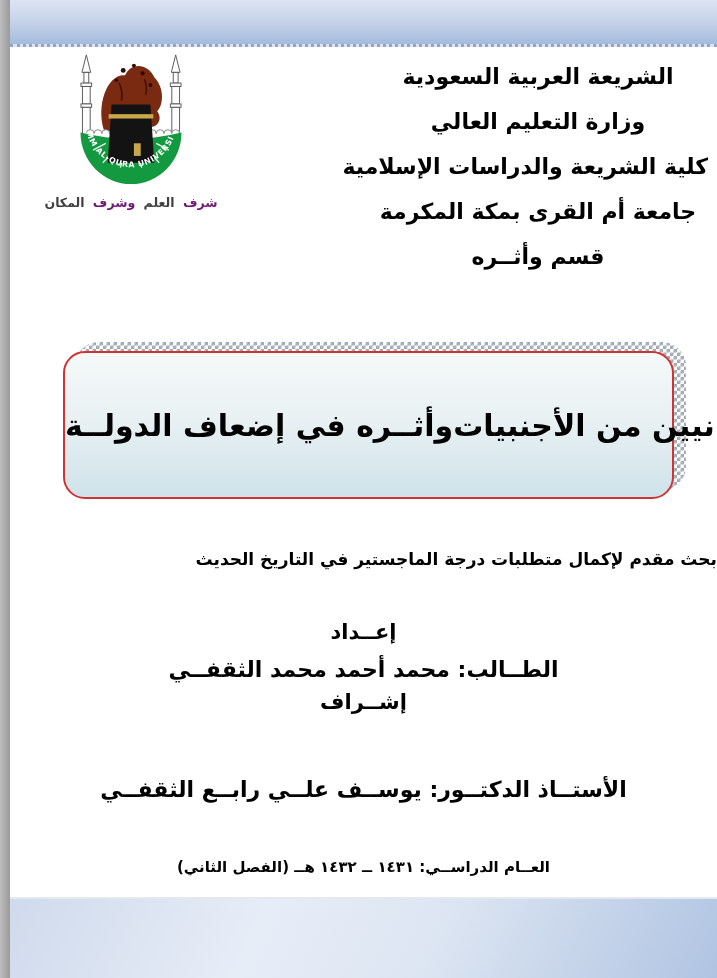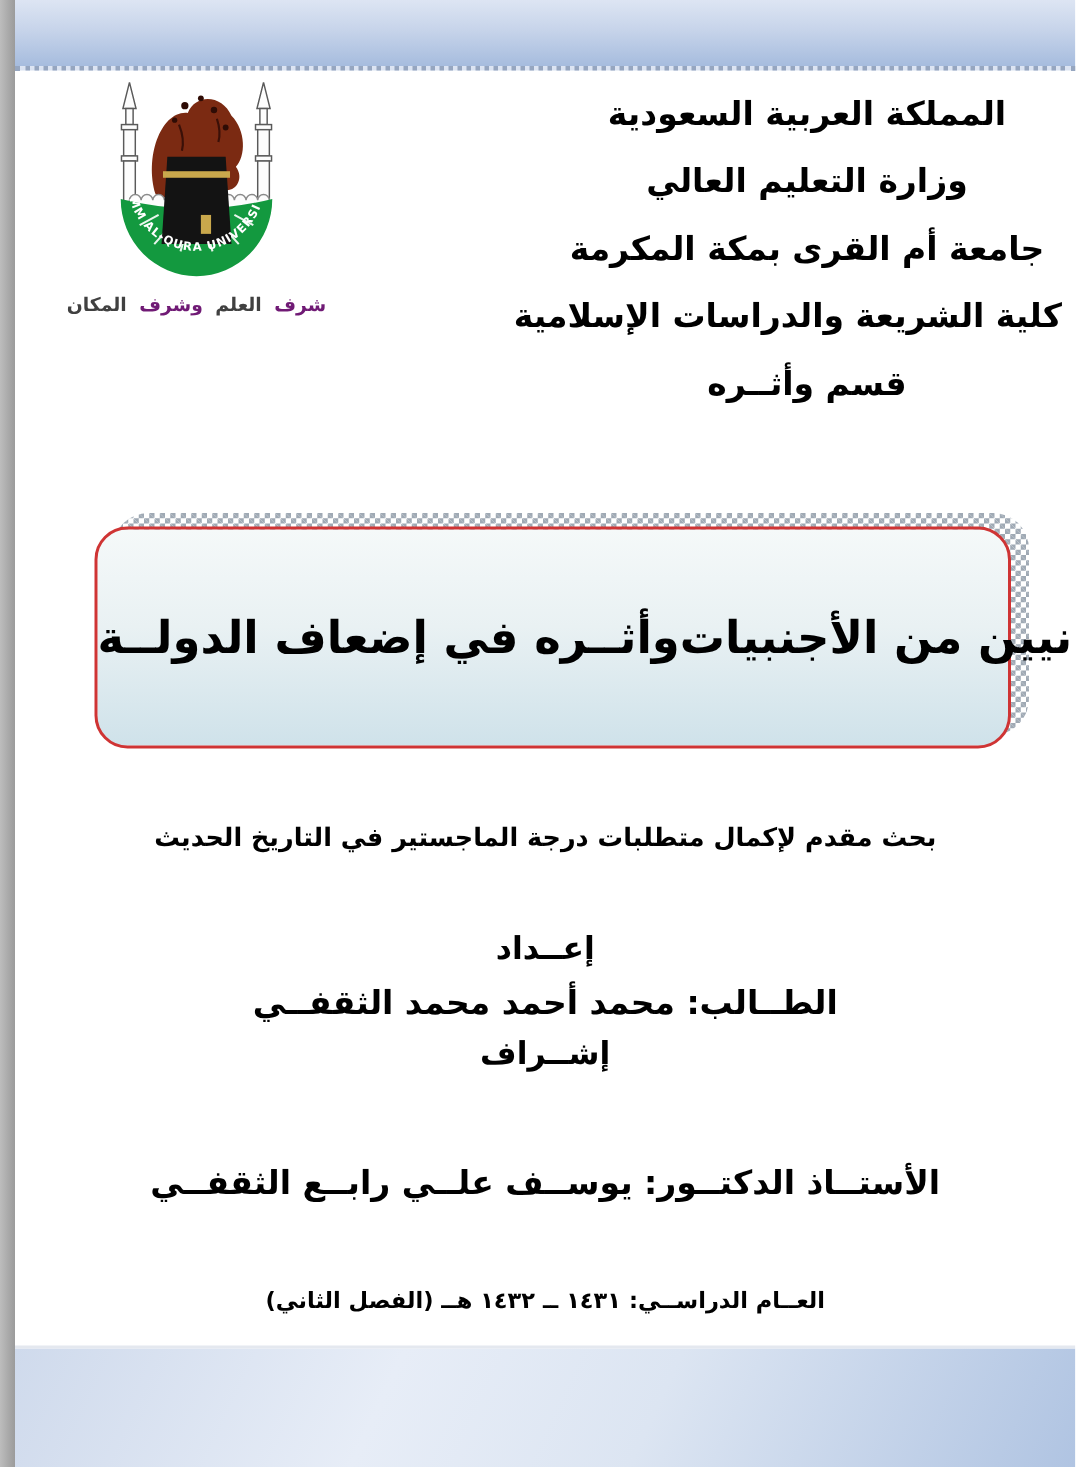--- a/index.html
+++ b/index.html
@@ -52,21 +52,21 @@
     background:linear-gradient(180deg,#f5f9f9 0%,#e9f1f3 45%,#cfe2ea 100%);
     display:flex; flex-direction:row; justify-content:flex-end; align-items:center;
     direction:rtl;
   }
   .title-line{font-size:30px; font-weight:bold; white-space:nowrap;}
   
   .center-line{
     position:absolute; left:10px; right:0; text-align:center; direction:rtl;
     font-weight:bold; white-space:nowrap;
   }
-  .thesis-note{top:549px; font-size:17px;}
+  .thesis-note{top:549px; font-size:17px;text-align:right;}
   .prep-label{top:620px; font-size:21px;}
   .student-line{top:657px; font-size:22px;}
   .sup-label{top:690px; font-size:21px;}
   .supervisor-line{top:767px; font-size:22px;margin-top:10px;}
   .year-line{top:858px; font-size:15px;}
 </style>
 </head>
 <body>
 
 <div class="page">
@@ -134,24 +134,24 @@
     </svg>
     <div class="logo-motto">
       <span class="motto-gray">شرف</span>
       <span class="motto-red">العلم</span>
       <span class="motto-gray">وشرف</span>
       <span class="motto-red">المكان</span>
     </div>
   </div>
 
   <div class="header-block">
-    <div class="header-line first">المملكة العربية السعودية</div>
+    <div class="header-line first">الشريعة العربية السعودية</div>
     <div class="header-line">وزارة التعليم العالي</div>
+    <div class="header-line">كلية الشريعة والدراسات الإسلامية</div>
     <div class="header-line">جامعة أم القرى بمكة المكرمة</div>
-    <div class="header-line">كلية الشريعة والدراسات الإسلامية</div>
     <div class="header-line">قسم وأثــره</div>
   </div>
 
   <div class="title-shadow"></div>
   <div class="title-box">
     <div class="title-line">زواج السلاطين العثمانيين من الأجنبيات</div>
     <div class="title-line">وأثــره في إضعاف الدولــة</div>
   </div>
 
   <div class="center-line thesis-note">بحث مقدم لإكمال متطلبات درجة الماجستير في التاريخ الحديث</div>

